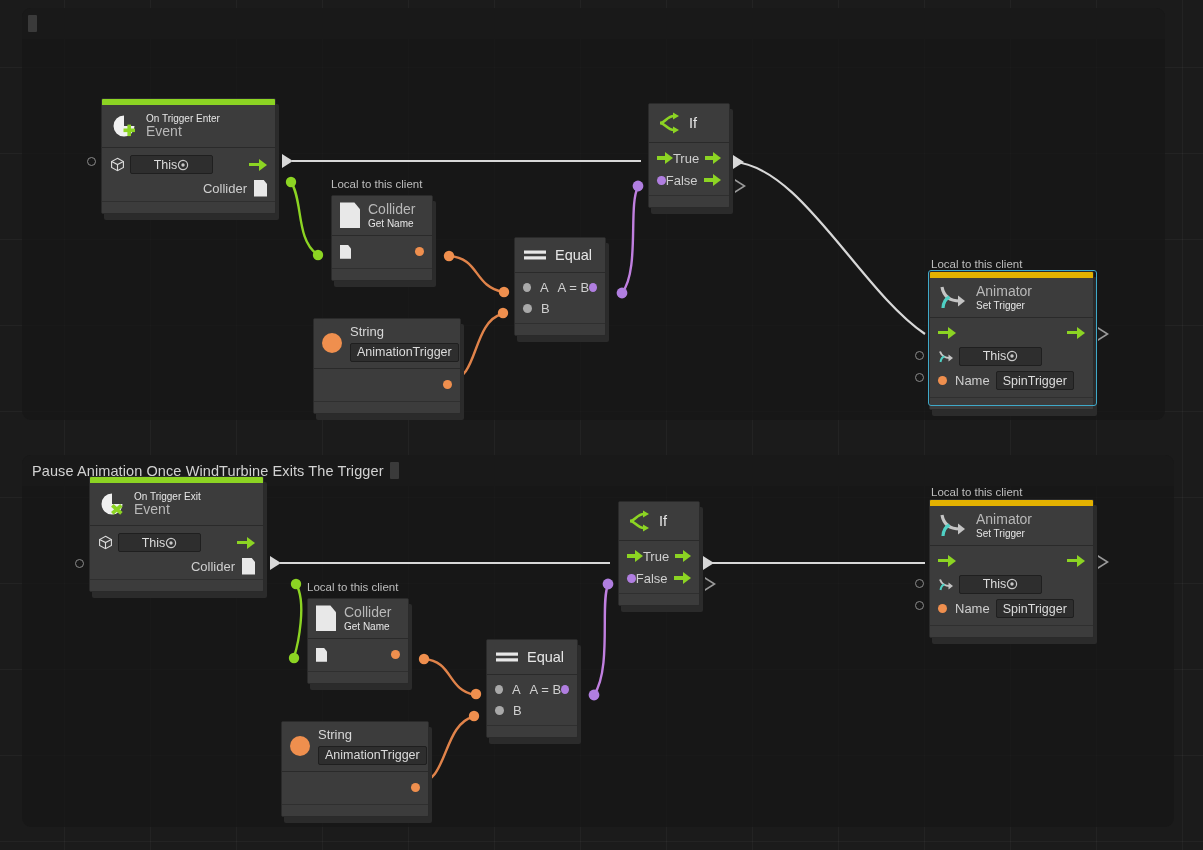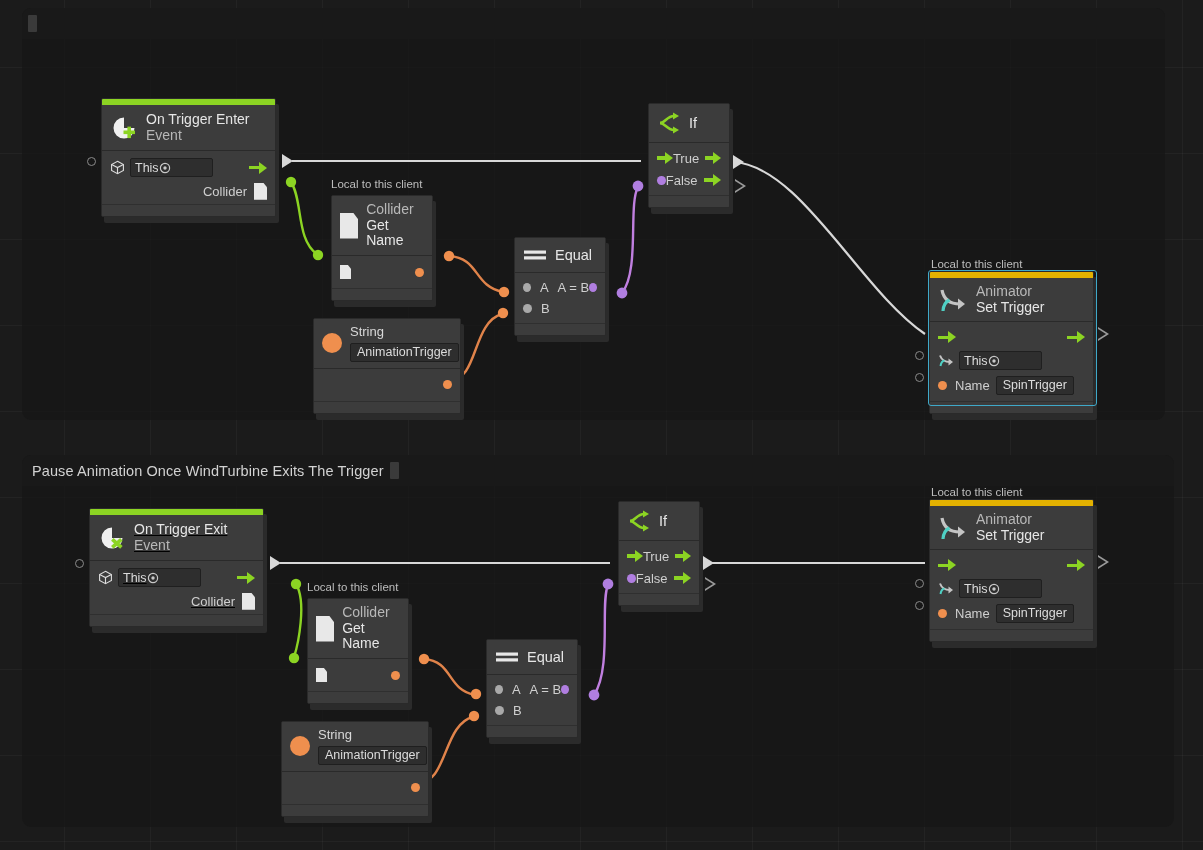--- a/index.html
+++ b/index.html
@@ -53,41 +53,41 @@
   }
   .node-accent{height:6px;width:100%;}
   .node-head{
     display:flex;align-items:center;gap:8px;
     padding:7px 10px 7px 8px;
     background:#3c3c3c;
     border-bottom:1px solid #2a2a2a;
   }
   .node-head-text{display:flex;flex-direction:column;line-height:1.12;}
   .node-sub{font-size:14px;color:#b8b8b8;}
-  .node-main{font-size:14px;color:#e6e6e6;}
+  .node-main{font-size:10px;color:#e6e6e6;}
   .node-title-single{font-size:14.5px;color:#e6e6e6;}
   .node-body{background:#3c3c3c;padding:4px 0 2px 0;}
   .node-foot{
     height:11px;background:#3c3c3c;border-top:1px solid #2f2f2f;
   }
   .row{
     display:flex;align-items:center;
     height:22px;padding:0 8px;position:relative;
   }
   .row-right{justify-content:flex-end;}
   .spacer{flex:1;}
   .label{font-size:13px;color:#cfcfcf;white-space:nowrap;}
 
   
   .field{
     background:#2e2e2e;border:1px solid #1f1f1f;border-radius:2px;
     height:19px;display:flex;align-items:center;padding:0 4px;
     font-size:12.5px;color:#dcdcdc;box-sizing:border-box;
   }
-  .objfield{width:83px;justify-content:flex-start;}
+  .objfield{width:83px;justify-content:center;}
   .textfield{height:19px;padding:0 6px;}
 
   
   .port{position:absolute;}
   .dot{width:9px;height:9px;border-radius:50%;}
   .dot-grey{background:#a9a9a9;}
   .dot-purple{background:#b07ee0;}
   .dot-orange{background:#ef8f4e;}
   .ring{
     width:9px;height:9px;border-radius:50%;
@@ -413,21 +413,21 @@
     <path d="M418,782 C 447,785 443,724 473,717" stroke="#e0834a" stroke-width="2.4" fill="none"></path>
     <circle cx="418" cy="782" r="5.2" fill="#ef8f4e"></circle>
     <circle cx="474" cy="716" r="5.2" fill="#ef8f4e"></circle>
     <path d="M594,695 C 612,668 600,602 608,585" stroke="#c07fe0" stroke-width="2.4" fill="none"></path>
     <circle cx="594" cy="695" r="5.4" fill="#b07ee0"></circle>
     <circle cx="608" cy="584" r="5.4" fill="#b07ee0"></circle>
     <path d="M703,563 L925,563" stroke="#d8d8d8" stroke-width="2.2" fill="none"></path>
   </svg>
 
   
-  <div class="node" style="left:89px;top:508px;width:175px;z-index:3;text-decoration:underline;">
+  <div class="node" style="left:89px;top:476px;width:175px;z-index:3;">
     <div class="node-shadow"></div>
     <div class="node-inner">
       <div class="node-accent" style="background:#8cd423;"></div>
       <div class="node-head">
         <span>
           <svg width="28" height="28" viewBox="0 0 28 28">
             <path d="M14 3.5 A10.5 10.5 0 1 0 24.5 14 L14 14 Z" fill="#f0f0f0"></path>
             <g stroke="#8cd423" stroke-width="3.7" stroke-linecap="butt">
               <line x1="14.3" y1="15.3" x2="23.4" y2="23.4"></line>
               <line x1="23.4" y1="15.3" x2="14.3" y2="23.4"></line>

